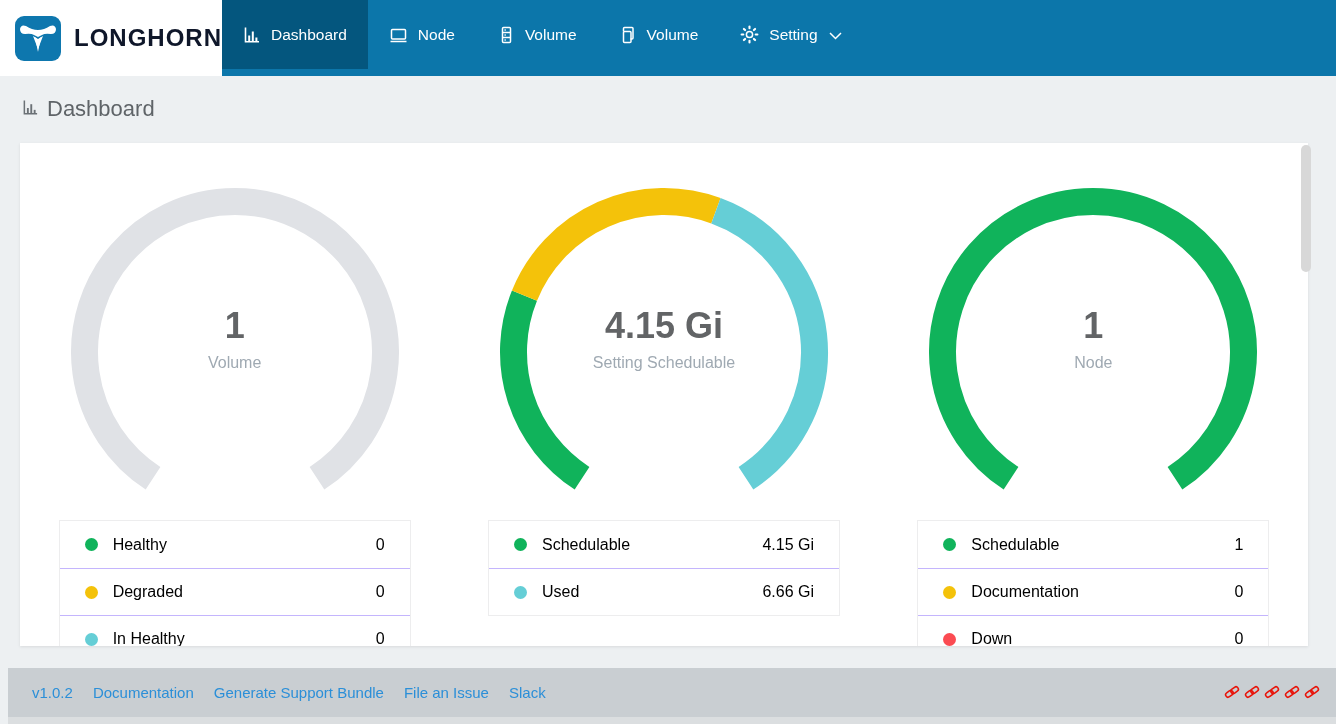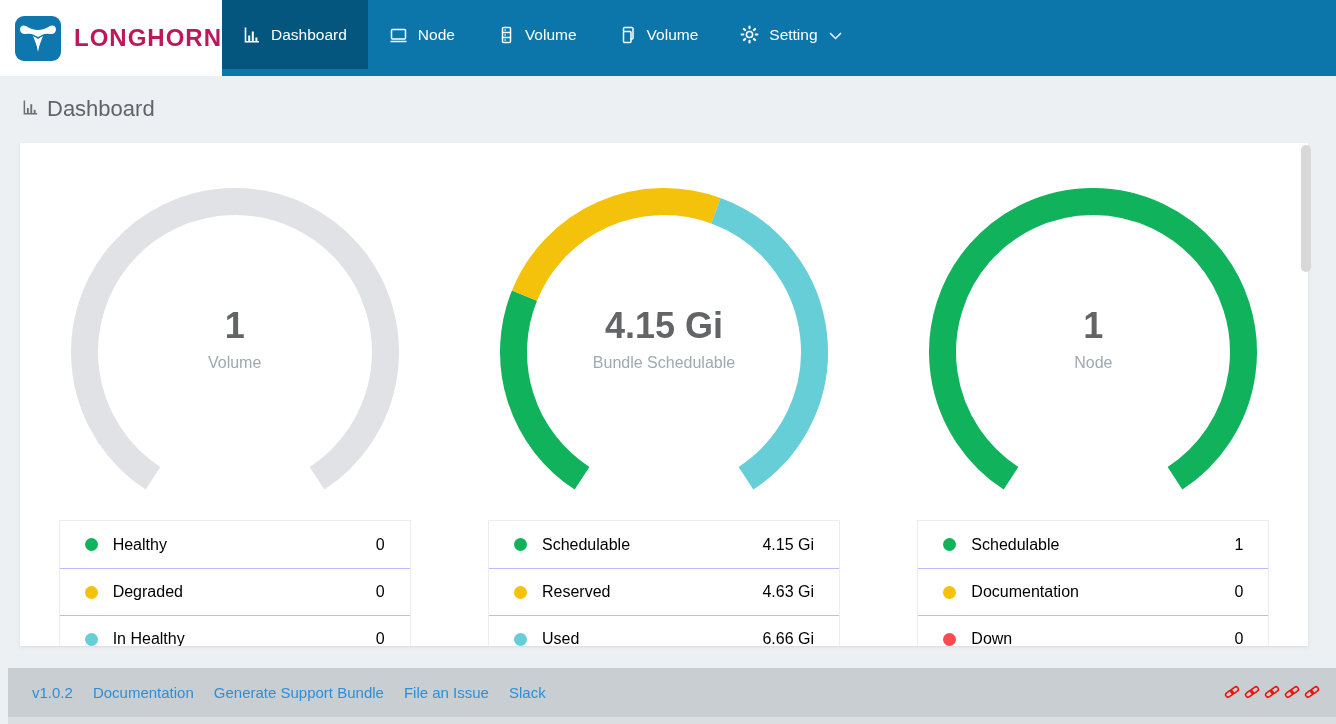--- a/index.html
+++ b/index.html
@@ -7,21 +7,21 @@
   body {
     font-family:"Liberation Sans", sans-serif;
     background:#edf0f2;
     position:relative;
     color:#55595d;
   }
   
   .header { position:absolute; top:0; left:0; width:1336px; height:76px; display:flex; background:#0c76aa; }
   .logo-box { width:222px; height:76px; background:#ffffff; display:flex; align-items:center; padding-left:15px; gap:13px; flex:none; }
   .logo-badge { width:53px; height:45px; border-radius:9px; background:#0e77ae; display:flex; align-items:center; justify-content:center; }
-  .brand { font-size:24px; font-weight:bold; color:#be185d; letter-spacing:1px; }
+  .brand { font-size:24px; font-weight:bold; color:#0f172a; letter-spacing:1px; }
   .nav { flex:1; display:flex; align-items:stretch; }
   .nav-item { height:69px; padding:0 21px; display:flex; align-items:center; gap:10px; color:#ffffff; font-size:15.5px; cursor:pointer; }
   .nav-item.active { background:#04567e; }
   .nav-item svg { display:block; }
   .chevron { margin-left:1px; margin-top:3px; }
   
   .page-title-row { position:absolute; top:96px; left:22px; display:flex; align-items:center; gap:8px; }
   .page-title { font-size:22px; color:#5f6468; }
   
   .main-card {
@@ -182,33 +182,28 @@
   </div>
 
   <div class="gauge-col">
     <div class="gauge"><svg width="340" height="335" viewBox="0 0 340 335">
           <path d="M88.03 295.22 A150.5 150.5 0 0 1 30.48 112.57" fill="none" stroke="#10b35b" stroke-width="27"></path>
           <path d="M30.48 112.57 A150.5 150.5 0 0 1 221.93 27.74" fill="none" stroke="#f4c20a" stroke-width="27"></path>
           <path d="M221.93 27.74 A150.5 150.5 0 0 1 251.97 295.22" fill="none" stroke="#65ced6" stroke-width="27"></path>
         </svg>
       <div class="gauge-center">
         <div class="gauge-value">4.15 Gi</div>
-        <div class="gauge-label">Bundle Schedulable</div>
+        <div class="gauge-label">Setting Schedulable</div>
       </div>
     </div>
     <div class="legend">
         <div class="legend-row">
           <span class="legend-dot" style="background: rgb(16, 179, 91);"></span>
           <span class="legend-name">Schedulable</span>
           <span class="legend-value">4.15 Gi</span>
-        </div>
-        <div class="legend-row">
-          <span class="legend-dot" style="background: rgb(244, 194, 10);"></span>
-          <span class="legend-name">Reserved</span>
-          <span class="legend-value">4.63 Gi</span>
         </div>
         <div class="legend-row">
           <span class="legend-dot" style="background: rgb(101, 206, 214);"></span>
           <span class="legend-name">Used</span>
           <span class="legend-value">6.66 Gi</span>
         </div>
       </div>
   </div>
 
   <div class="gauge-col">

